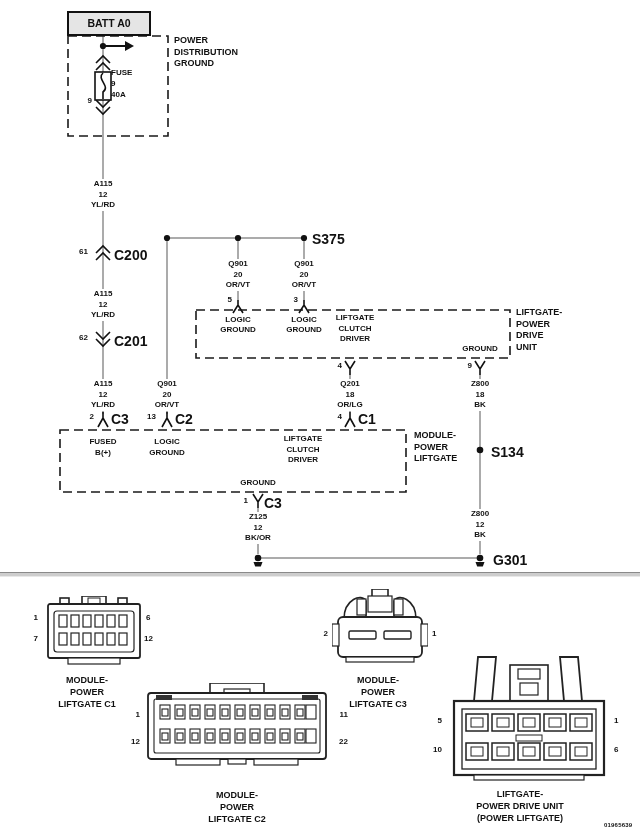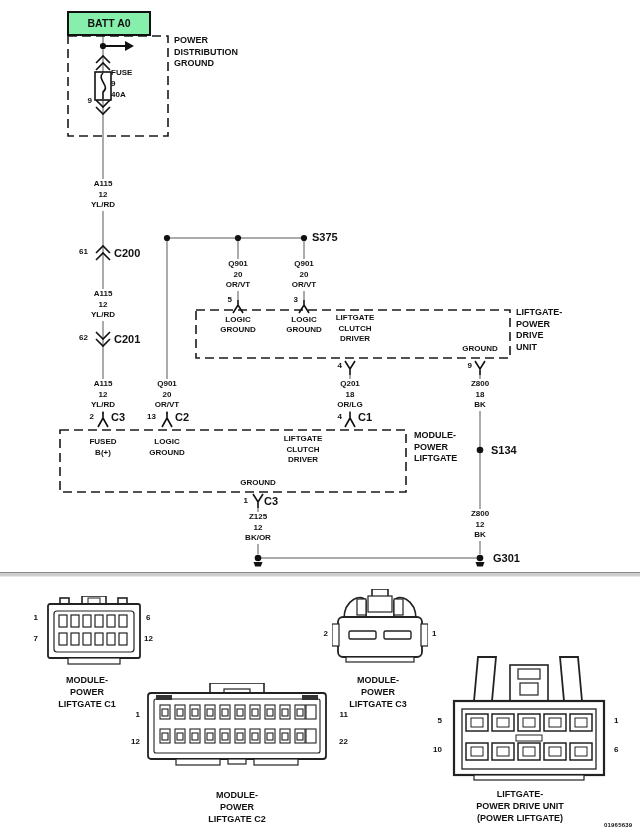--- a/index.html
+++ b/index.html
@@ -5,25 +5,25 @@
   html,body{margin:0;padding:0;background:#fff;}
   .stage{position:relative;width:640px;height:838px;background:#fff;overflow:hidden;
          font-family:"Liberation Sans",sans-serif;color:#111;}
   .abs{position:absolute;}
   svg{position:absolute;left:0;top:0;}
   .lbl{position:absolute;font-size:8px;line-height:10.5px;text-align:center;color:#111;
        font-weight:bold;letter-spacing:0;}
   .wbg{background:#fff;}
   .left{text-align:left;}
   .title{font-size:9px;line-height:11.5px;font-weight:bold;text-align:left;}
-  .conn{position:absolute;font-size:11px;font-weight:bold;}
+  .conn{position:absolute;font-size:14px;font-weight:bold;}
   .pin{position:absolute;font-size:8px;font-weight:bold;text-align:right;}
   .cap{position:absolute;font-size:9px;line-height:12px;font-weight:bold;text-align:center;}
   .batt{position:absolute;left:67px;top:11px;width:80px;height:21px;border:2px solid #111;
-        font-size:10.5px;font-weight:bold;line-height:21px;text-align:center;background:#86efac;}
+        font-size:10.5px;font-weight:bold;line-height:21px;text-align:center;background:#e5e5e5;}
   .sep{position:absolute;left:0;top:572px;width:640px;height:3px;background:#cdcdcd;
        border-top:1px solid #8a8a8a;border-bottom:1px solid #e8e8e8;}
   .doc{position:absolute;left:604px;top:822px;font-size:6px;font-weight:bold;letter-spacing:.2px;}
 </style>
 </head>
 <body>
 
 <div class="stage">
 
   <svg width="640" height="580" viewBox="0 0 640 580">

